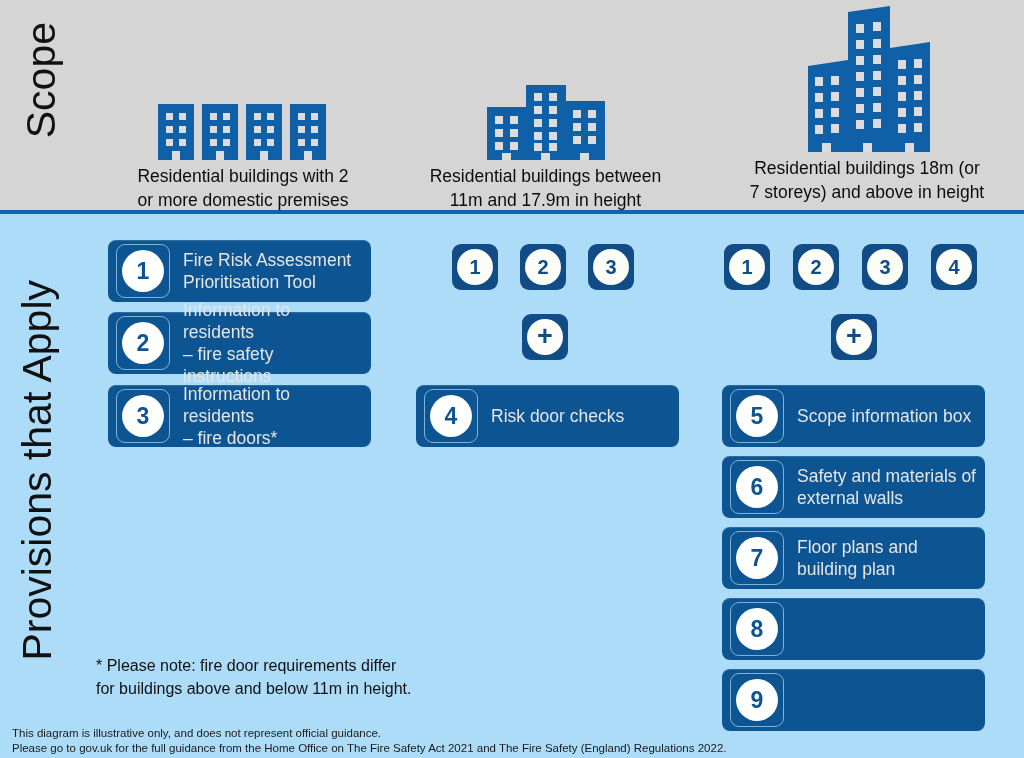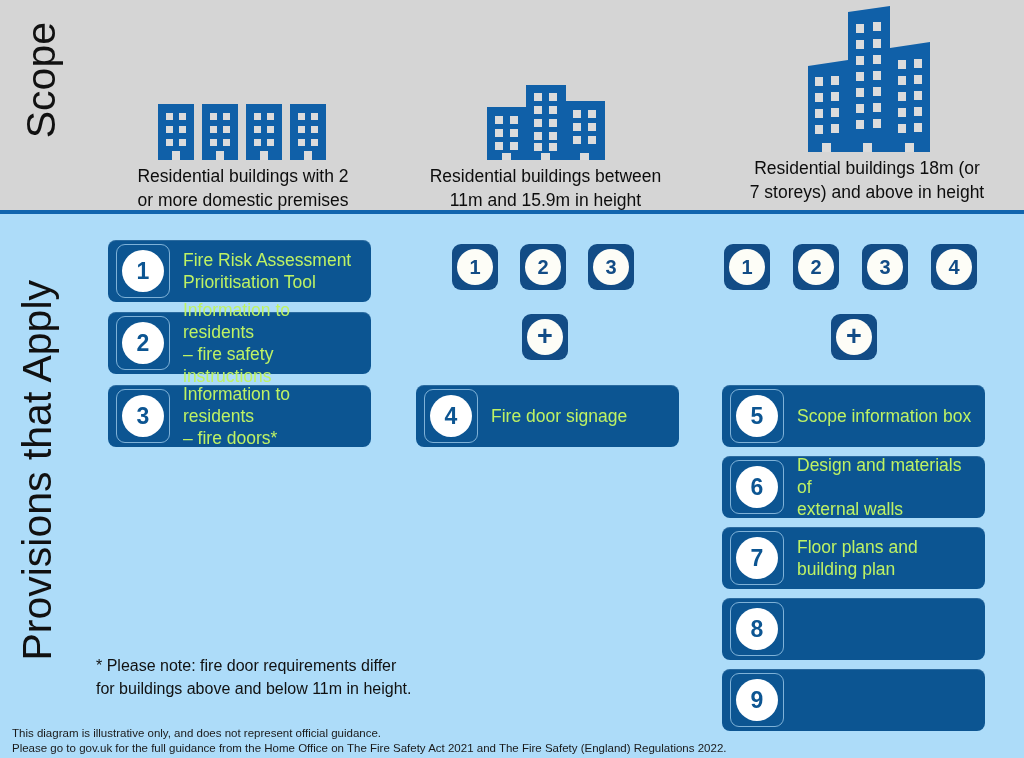--- a/index.html
+++ b/index.html
@@ -139,21 +139,21 @@
     border-radius: 50%;
     background: #ffffff;
     display: flex;
     align-items: center;
     justify-content: center;
     color: #0c5592;
     font-size: 23px;
     font-weight: 700;
   }
   .prov-bar .bar-text {
-    color: #bef264;
+    color: #e5e5e5;
     font-size: 17.5px;
     line-height: 1.26;
     margin-left: 13px;
     white-space: pre-line;
     padding-right: 8px;
   }
 
   
   .footnote {
     position: absolute;
@@ -275,21 +275,21 @@
               <rect x="101" y="25" width="8" height="8"></rect>
             <rect x="86" y="38" width="8" height="8"></rect>
               <rect x="101" y="38" width="8" height="8"></rect>
             <rect x="86" y="51" width="8" height="8"></rect>
               <rect x="101" y="51" width="8" height="8"></rect>
             <rect x="93" y="68" width="9" height="7"></rect>
           </g>
         </svg>
       </div>
       <div class="scope-caption">Residential buildings  between
-11m and 15.9m in height</div>
+11m and 17.9m in height</div>
     </div>
 
     <div class="scope-col" style="left:722px; top:0px; width:290px;">
       <div class="scope-icon" style="height:152px;">
         <svg width="135" height="148" viewBox="0 0 135 148" aria-hidden="true">
           <g fill="#1060a8">
             <path d="M8 62 L48 56 L48 148 L8 148 Z"></path>
             <path d="M48 8 L90 2 L90 148 L48 148 Z"></path>
             <path d="M90 44 L130 38 L130 148 L90 148 Z"></path>
           </g>
@@ -388,21 +388,21 @@
       <div class="badge" style="position:absolute; left:522px; top:100px;">
         <div class="disc">
           <span class="plus-glyph">+</span>
         </div>
       </div>
 
       <div class="prov-bar" style="left:416px; top:171px; width:263px; height:62px;">
         <div class="num-box">
           <div class="num-disc">4</div>
         </div>
-        <div class="bar-text">Fire door signage</div>
+        <div class="bar-text">Risk door checks</div>
       </div>
     </div>
 
     <div class="prov-col">
 
       <div class="badge-row" style="left:724px; top:30px; gap:23px;">
         <div class="badge">
           <div class="disc">1</div>
         </div>
         <div class="badge">
@@ -426,21 +426,21 @@
         <div class="num-box">
           <div class="num-disc">5</div>
         </div>
         <div class="bar-text">Scope information box</div>
       </div>
 
       <div class="prov-bar" style="left:722px; top:242px; width:263px; height:62px;">
         <div class="num-box">
           <div class="num-disc">6</div>
         </div>
-        <div class="bar-text">Design and materials of
+        <div class="bar-text">Safety and materials of
 external walls</div>
       </div>
 
       <div class="prov-bar" style="left:722px; top:313px; width:263px; height:62px;">
         <div class="num-box">
           <div class="num-disc">7</div>
         </div>
         <div class="bar-text">Floor plans and
 building  plan</div>
       </div>

